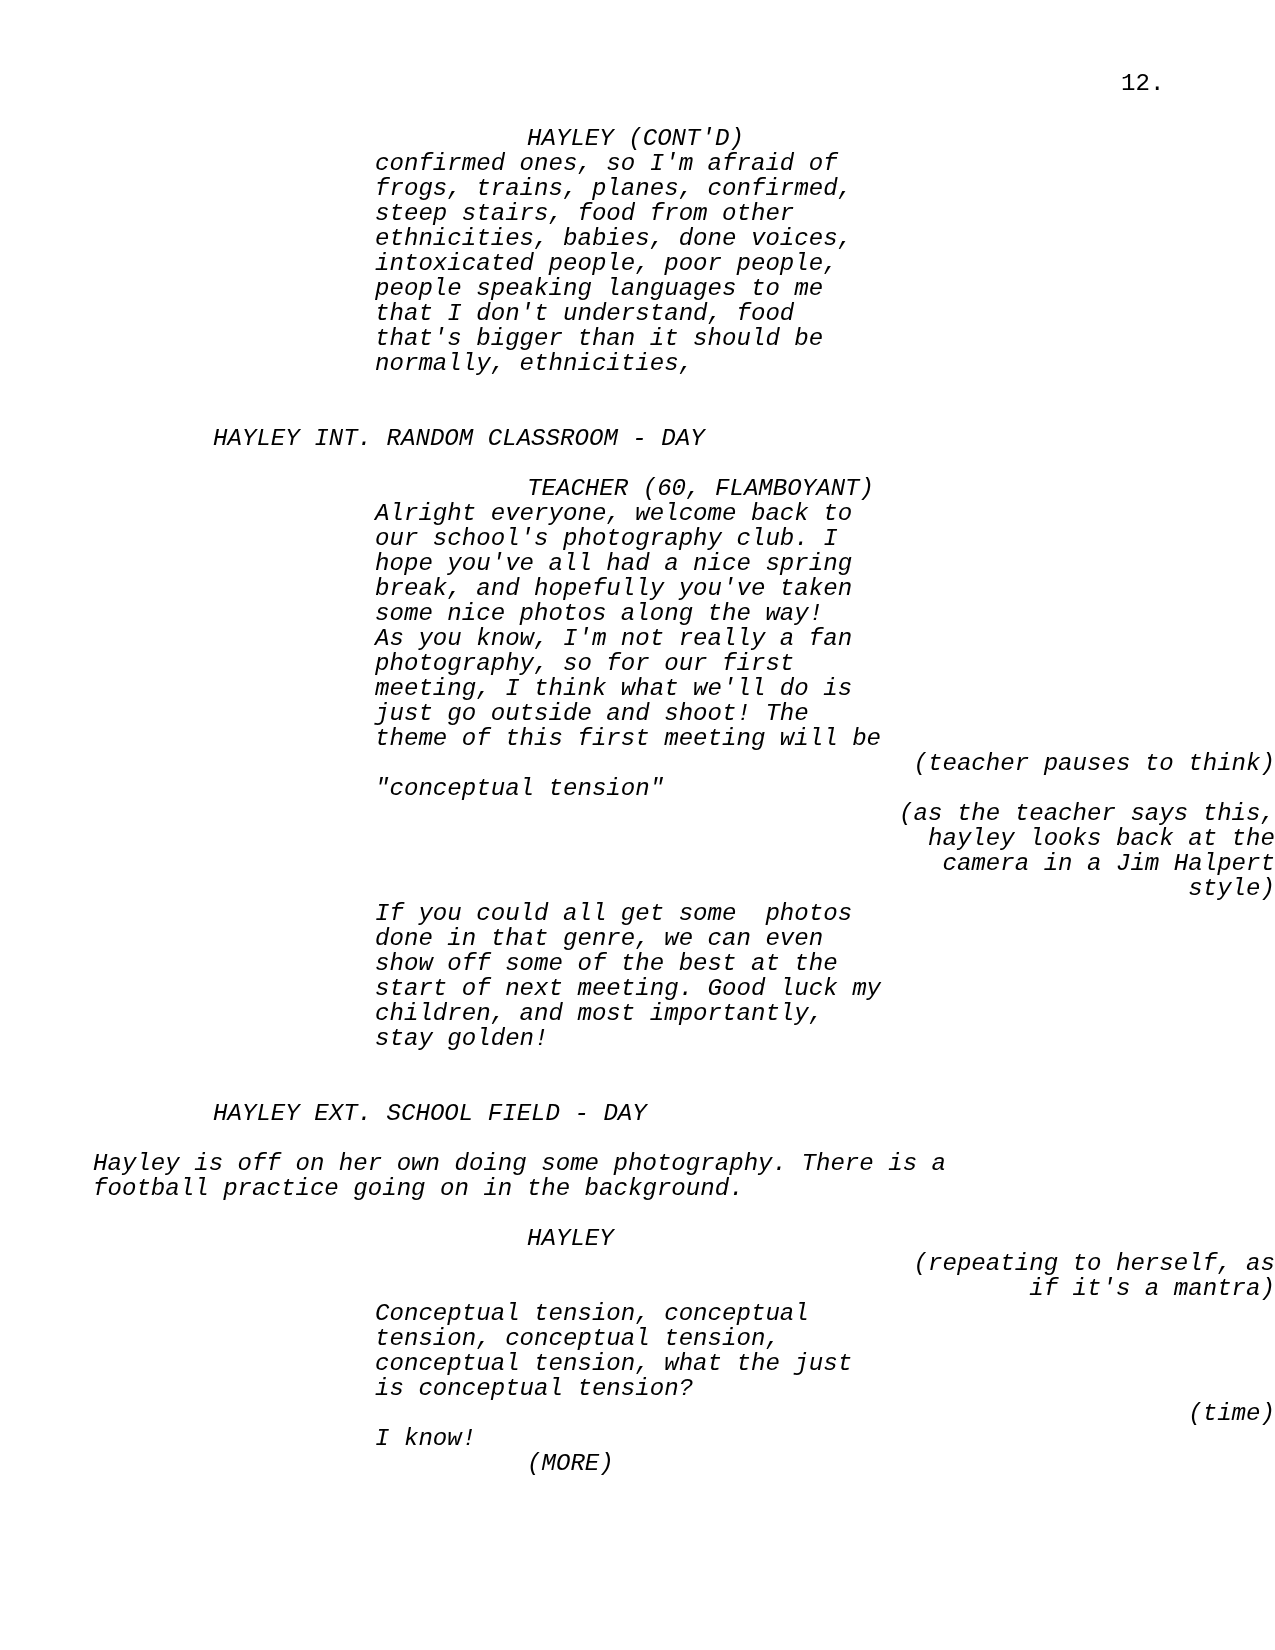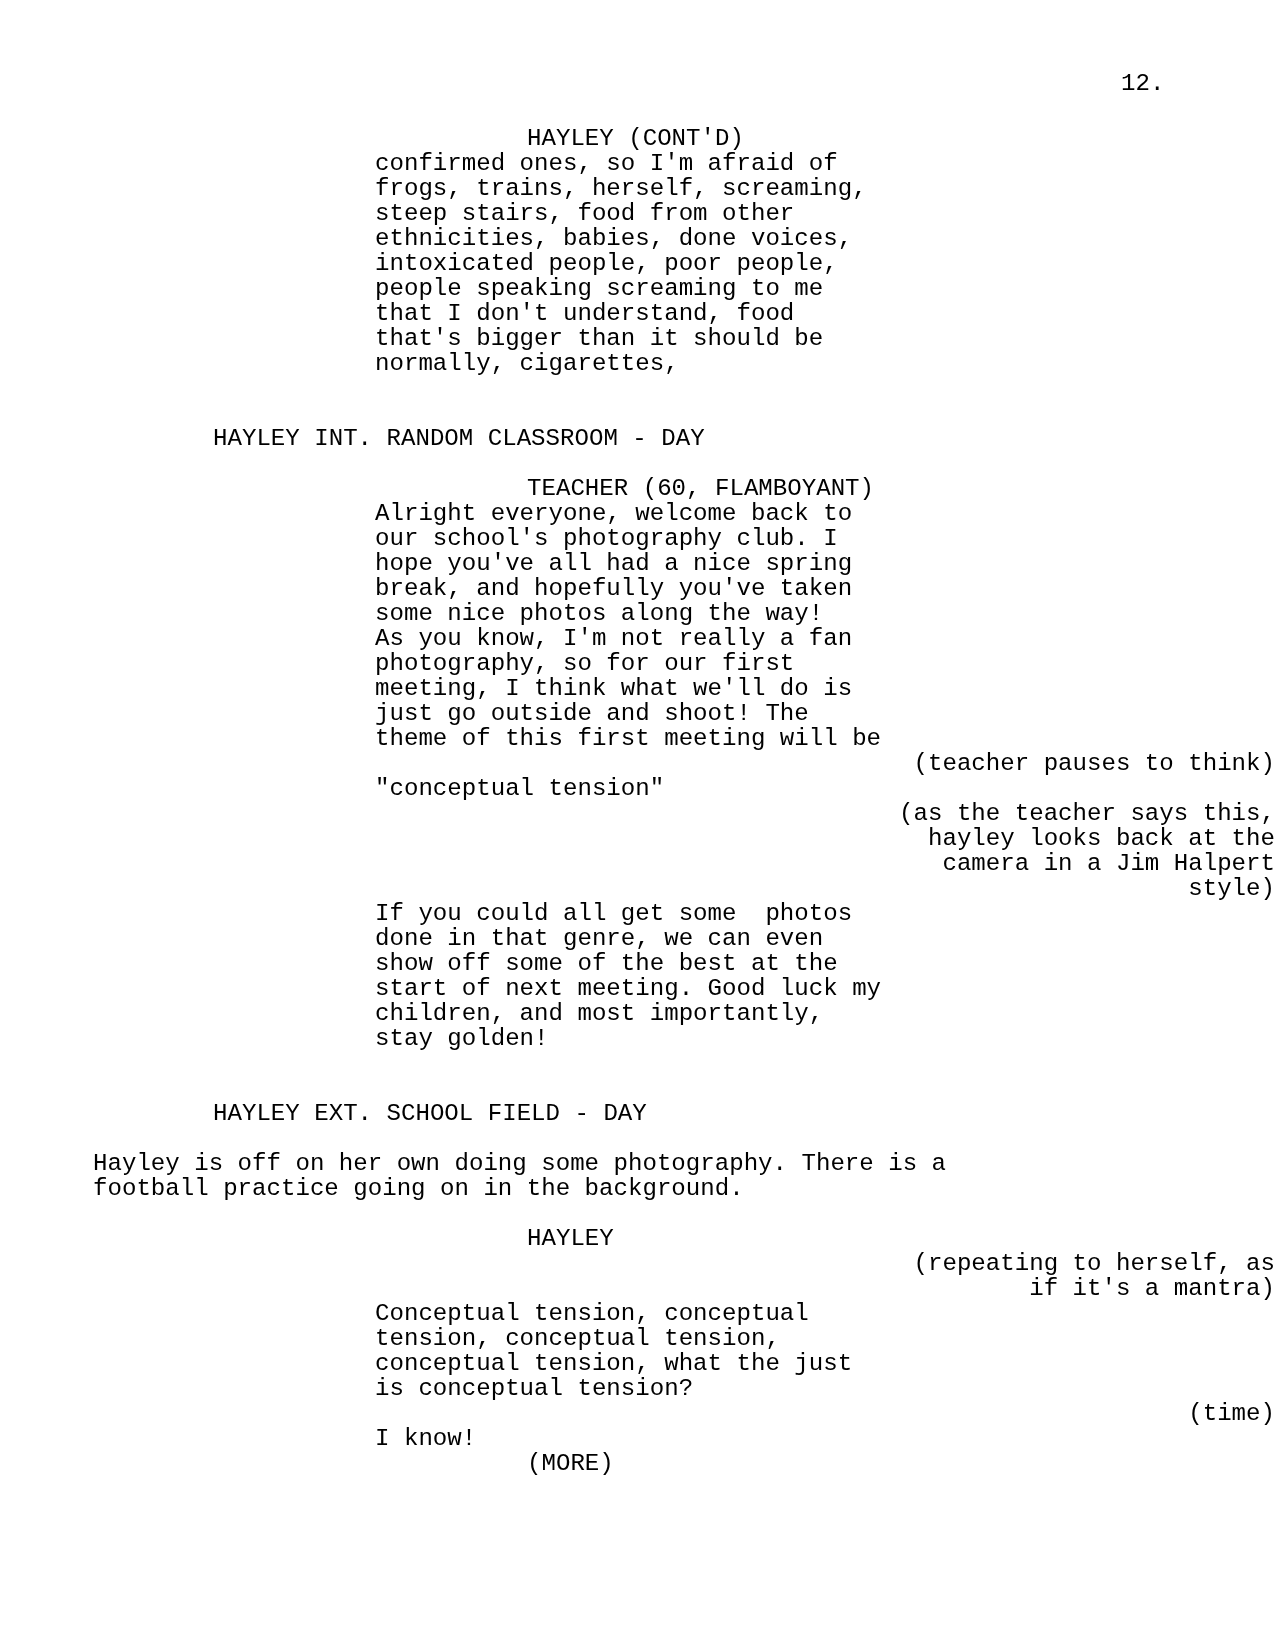--- a/index.html
+++ b/index.html
@@ -27,20 +27,21 @@
     position: absolute;
     top: 71px;
     left: 1121px;
     white-space: pre;
   }
   .script {
     position: absolute;
     top: 126px;
     left: 0;
     width: 1275px;
+    font-style: italic;
   }
   .line {
     height: 25px;
     white-space: pre;
   }
   .blank          { height: 25px; }
   .scene_heading  { margin-left: 213px; }
   .action         { margin-left: 93px; }
   .dialogue       { margin-left: 375px; }
   .paren          { margin-left: 413px; text-align: right; }
@@ -48,28 +49,28 @@
   .more           { margin-left: 527px; }
 </style>
 </head>
 <body>
 
 <div class="page">
   <div class="page-number">12.</div>
   <div class="script">
       <div class="line character">HAYLEY (CONT'D)</div>
       <div class="line dialogue">confirmed ones, so I'm afraid of</div>
-      <div class="line dialogue">frogs, trains, herself, screaming,</div>
+      <div class="line dialogue">frogs, trains, planes, confirmed,</div>
       <div class="line dialogue">steep stairs, food from other</div>
       <div class="line dialogue">ethnicities, babies, done voices,</div>
       <div class="line dialogue">intoxicated people, poor people,</div>
-      <div class="line dialogue">people speaking screaming to me</div>
+      <div class="line dialogue">people speaking languages to me</div>
       <div class="line dialogue">that I don't understand, food</div>
       <div class="line dialogue">that's bigger than it should be</div>
-      <div class="line dialogue">normally, cigarettes,</div>
+      <div class="line dialogue">normally, ethnicities,</div>
       <div class="line blank"></div>
       <div class="line blank"></div>
       <div class="line scene_heading">HAYLEY INT. RANDOM CLASSROOM - DAY</div>
       <div class="line blank"></div>
       <div class="line character">TEACHER (60, FLAMBOYANT)</div>
       <div class="line dialogue">Alright everyone, welcome back to</div>
       <div class="line dialogue">our school's photography club. I</div>
       <div class="line dialogue">hope you've all had a nice spring</div>
       <div class="line dialogue">break, and hopefully you've taken</div>
       <div class="line dialogue">some nice photos along the way!</div>

